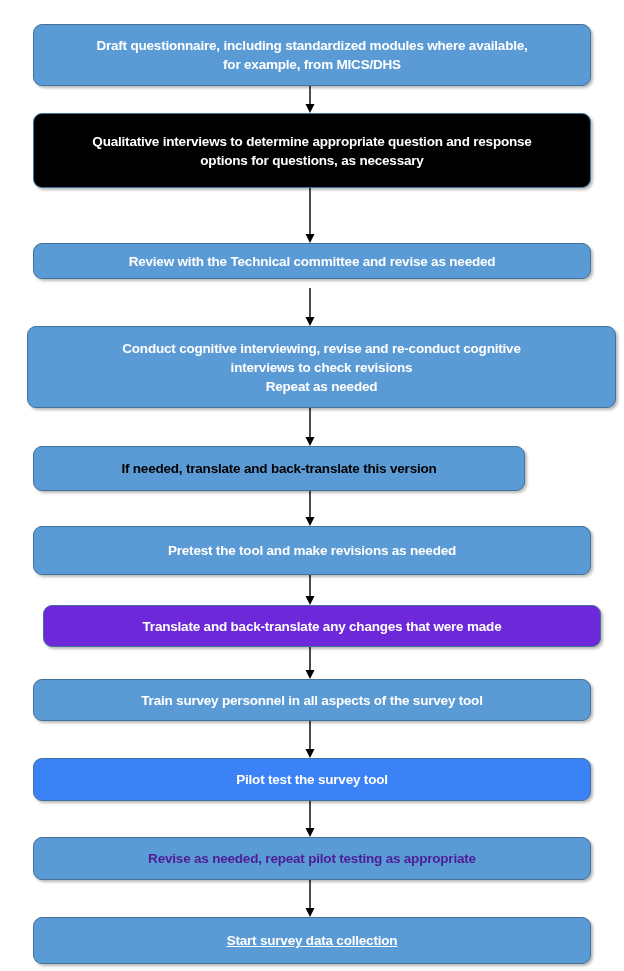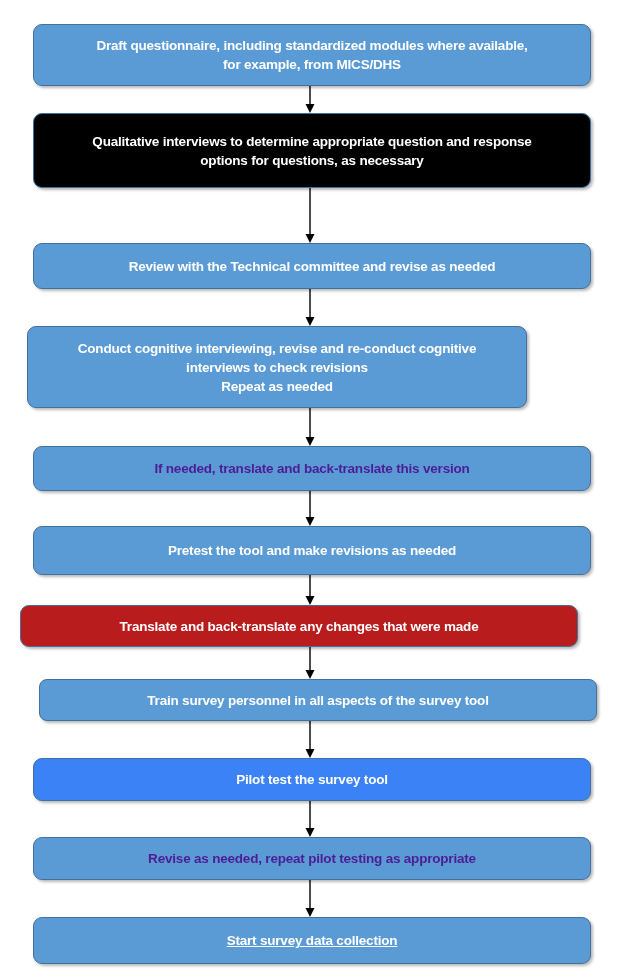--- a/index.html
+++ b/index.html
@@ -118,38 +118,38 @@
       </svg>
     </div>
     <div class="node" style="left: 33px; top: 16px; width: 558px; height: 62px; background: rgb(91, 155, 213); border-color: rgb(65, 113, 156); color: rgb(255, 255, 255);">
       <span class="label">Draft questionnaire, including standardized modules where available,
 for example, from MICS/DHS</span>
     </div>
     <div class="node" style="left: 33px; top: 105px; width: 558px; height: 75px; background: #000000; border-color: rgb(65, 113, 156); color: rgb(255, 255, 255);">
       <span class="label">Qualitative interviews to determine appropriate question and response
 options for questions, as necessary</span>
     </div>
-    <div class="node" style="left: 33px; top: 235px; width: 558px; height: 46px; background: rgb(91, 155, 213); border-color: rgb(65, 113, 156); color: rgb(255, 255, 255);">
+    <div class="node" style="left: 33px; top: 235px; width: 558px; height: 36px; background: rgb(91, 155, 213); border-color: rgb(65, 113, 156); color: rgb(255, 255, 255);">
       <span class="label">Review with the Technical committee and revise as needed</span>
     </div>
-    <div class="node" style="left: 27px; top: 318px; width: 500px; height: 82px; background: rgb(91, 155, 213); border-color: rgb(65, 113, 156); color: rgb(255, 255, 255);">
+    <div class="node" style="left: 27px; top: 318px; width: 589px; height: 82px; background: rgb(91, 155, 213); border-color: rgb(65, 113, 156); color: rgb(255, 255, 255);">
       <span class="label">Conduct cognitive interviewing, revise and re-conduct cognitive
 interviews to check revisions
 Repeat as needed</span>
     </div>
-    <div class="node" style="left: 33px; top: 438px; width: 558px; height: 45px; background: rgb(91, 155, 213); border-color: rgb(65, 113, 156); color: #4c1d95;">
+    <div class="node" style="left: 33px; top: 438px; width: 492px; height: 45px; background: rgb(91, 155, 213); border-color: rgb(65, 113, 156); color: #000000;">
       <span class="label">If needed, translate and back-translate this version</span>
     </div>
     <div class="node" style="left: 33px; top: 518px; width: 558px; height: 49px; background: rgb(91, 155, 213); border-color: rgb(65, 113, 156); color: rgb(255, 255, 255);">
       <span class="label">Pretest the tool and make revisions as needed</span>
     </div>
-    <div class="node" style="left: 20px; top: 597px; width: 558px; height: 42px; background: #b91c1c; border-color: rgb(65, 113, 156); color: rgb(255, 255, 255);">
+    <div class="node" style="left: 43px; top: 597px; width: 558px; height: 42px; background: #6d28d9; border-color: rgb(65, 113, 156); color: rgb(255, 255, 255);">
       <span class="label">Translate and back-translate any changes that were made</span>
     </div>
-    <div class="node" style="left: 39px; top: 671px; width: 558px; height: 42px; background: rgb(91, 155, 213); border-color: rgb(65, 113, 156); color: rgb(255, 255, 255); border-radius: 8px;">
+    <div class="node" style="left: 33px; top: 671px; width: 558px; height: 42px; background: rgb(91, 155, 213); border-color: rgb(65, 113, 156); color: rgb(255, 255, 255);">
       <span class="label">Train survey personnel in all aspects of the survey tool</span>
     </div>
     <div class="node" style="left: 33px; top: 750px; width: 558px; height: 43px; background: #3b82f6; border-color: rgb(65, 113, 156); color: rgb(255, 255, 255);">
       <span class="label">Pilot test the survey tool</span>
     </div>
     <div class="node" style="left: 33px; top: 829px; width: 558px; height: 43px; background: rgb(91, 155, 213); border-color: rgb(65, 113, 156); color: #4c1d95;">
       <span class="label">Revise as needed, repeat pilot testing as appropriate</span>
     </div>
     <div class="node" style="left: 33px; top: 909px; width: 558px; height: 47px; background: rgb(91, 155, 213); border-color: rgb(65, 113, 156); color: rgb(255, 255, 255); text-decoration: underline;">
       <span class="label">Start survey data collection</span>

